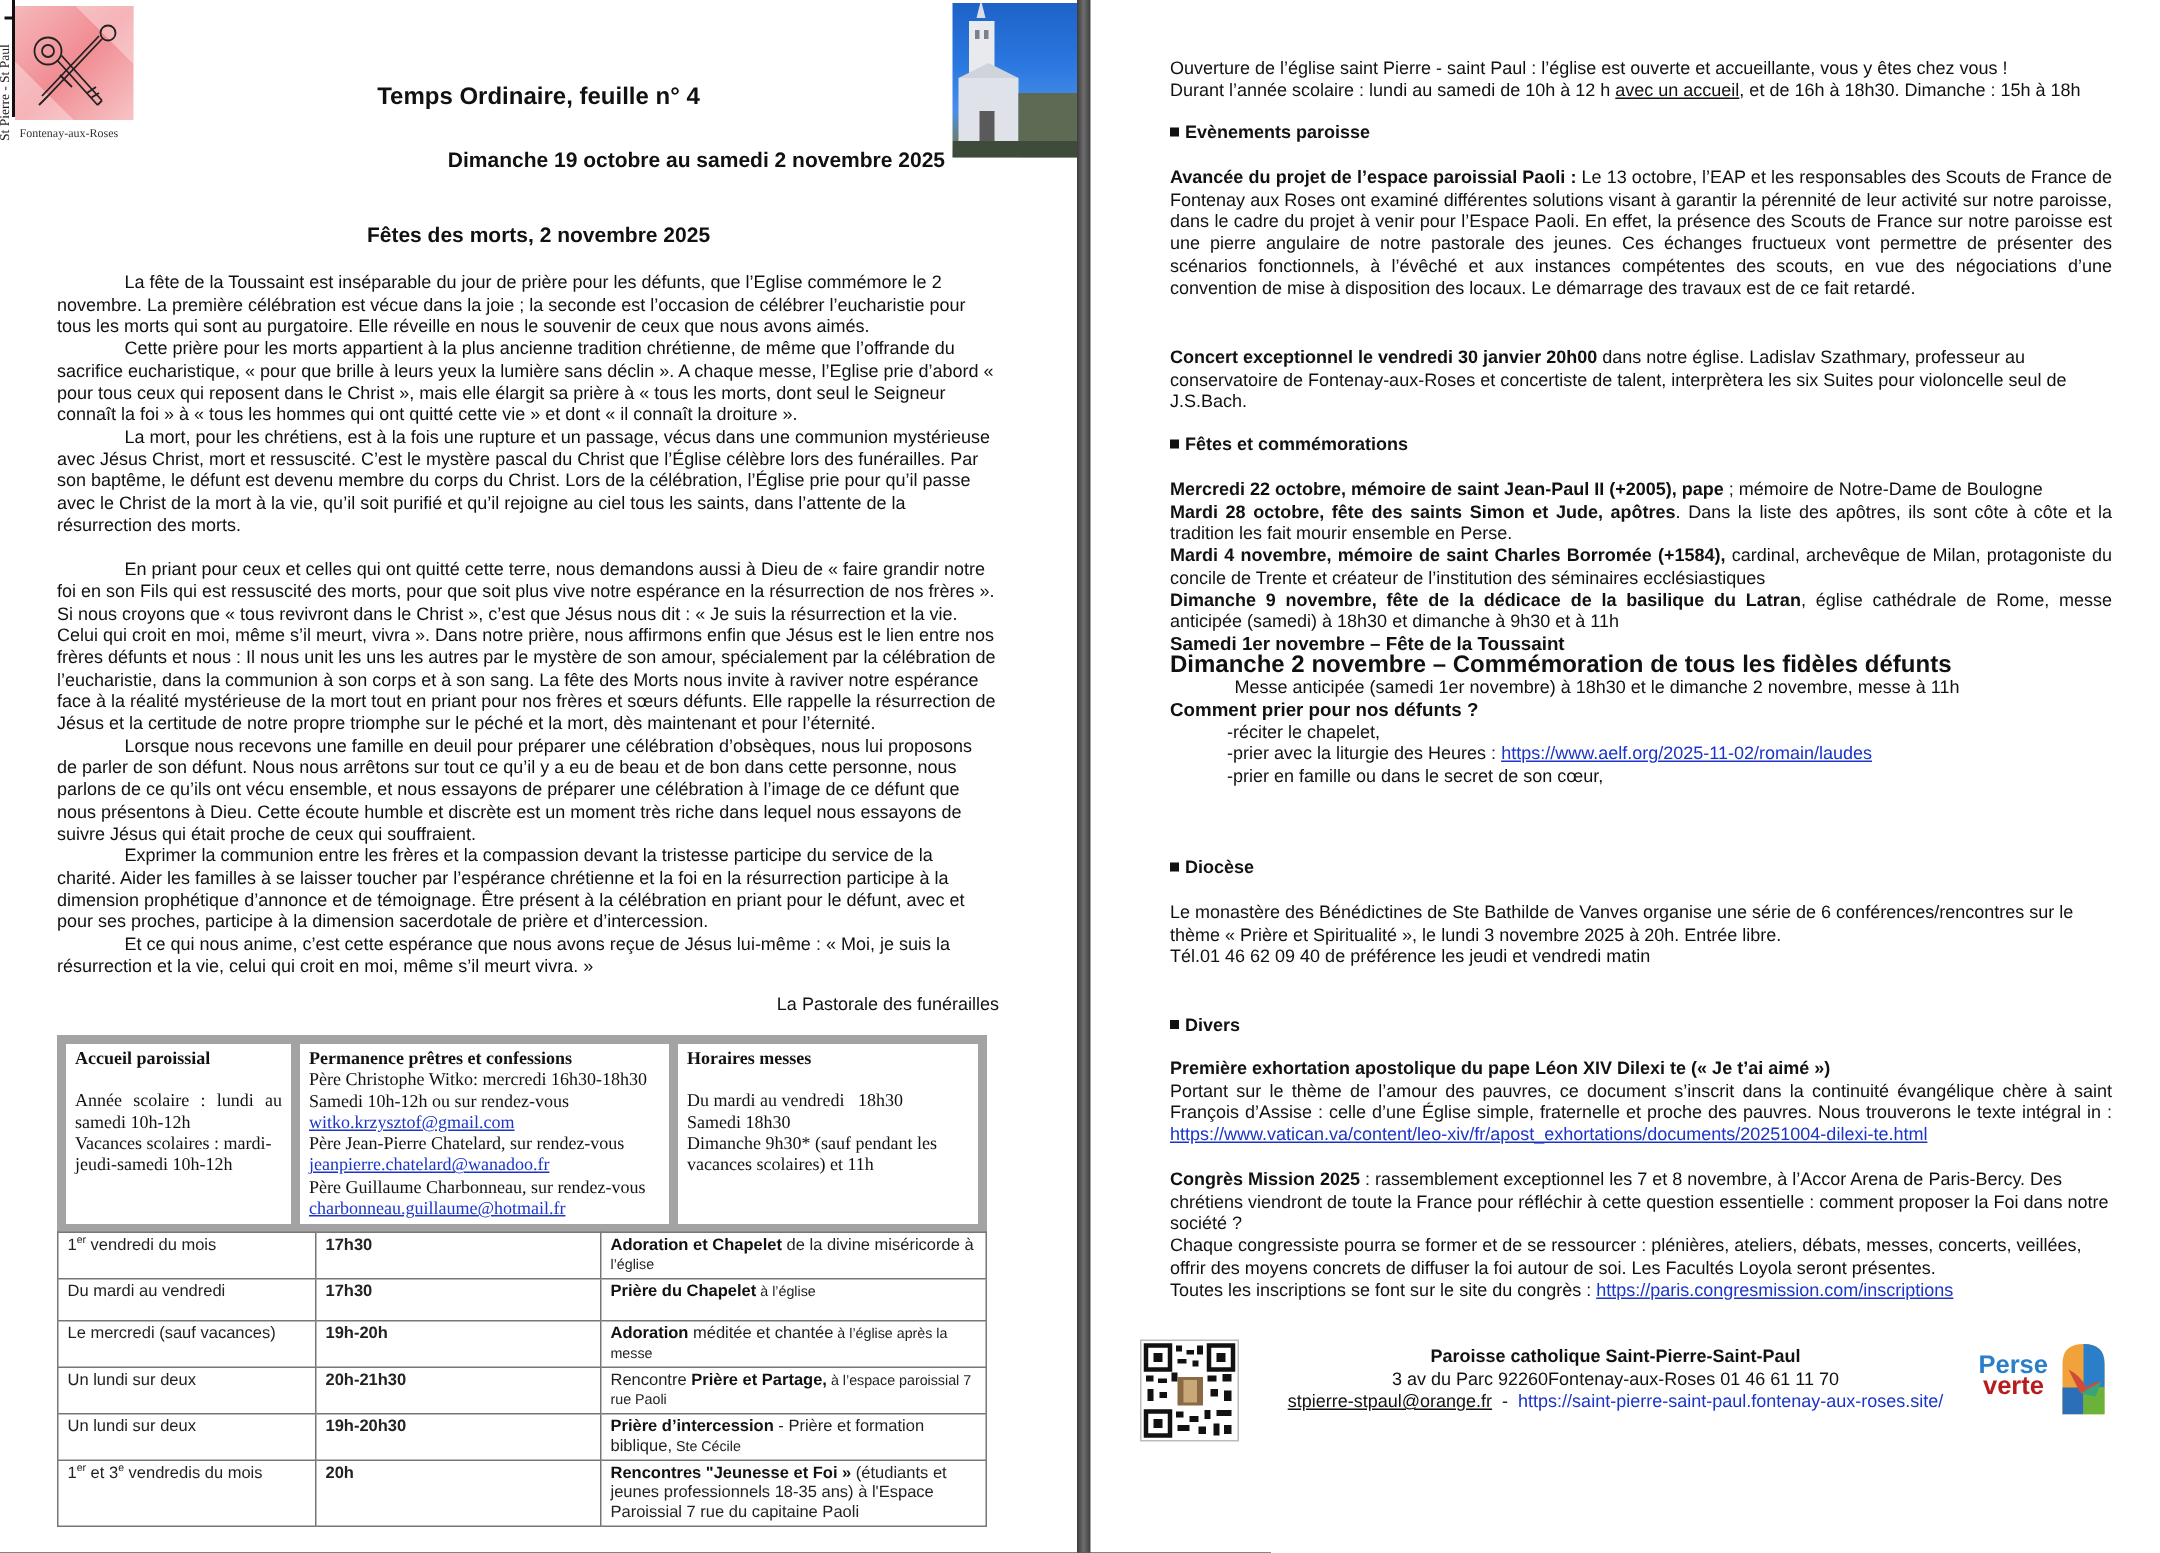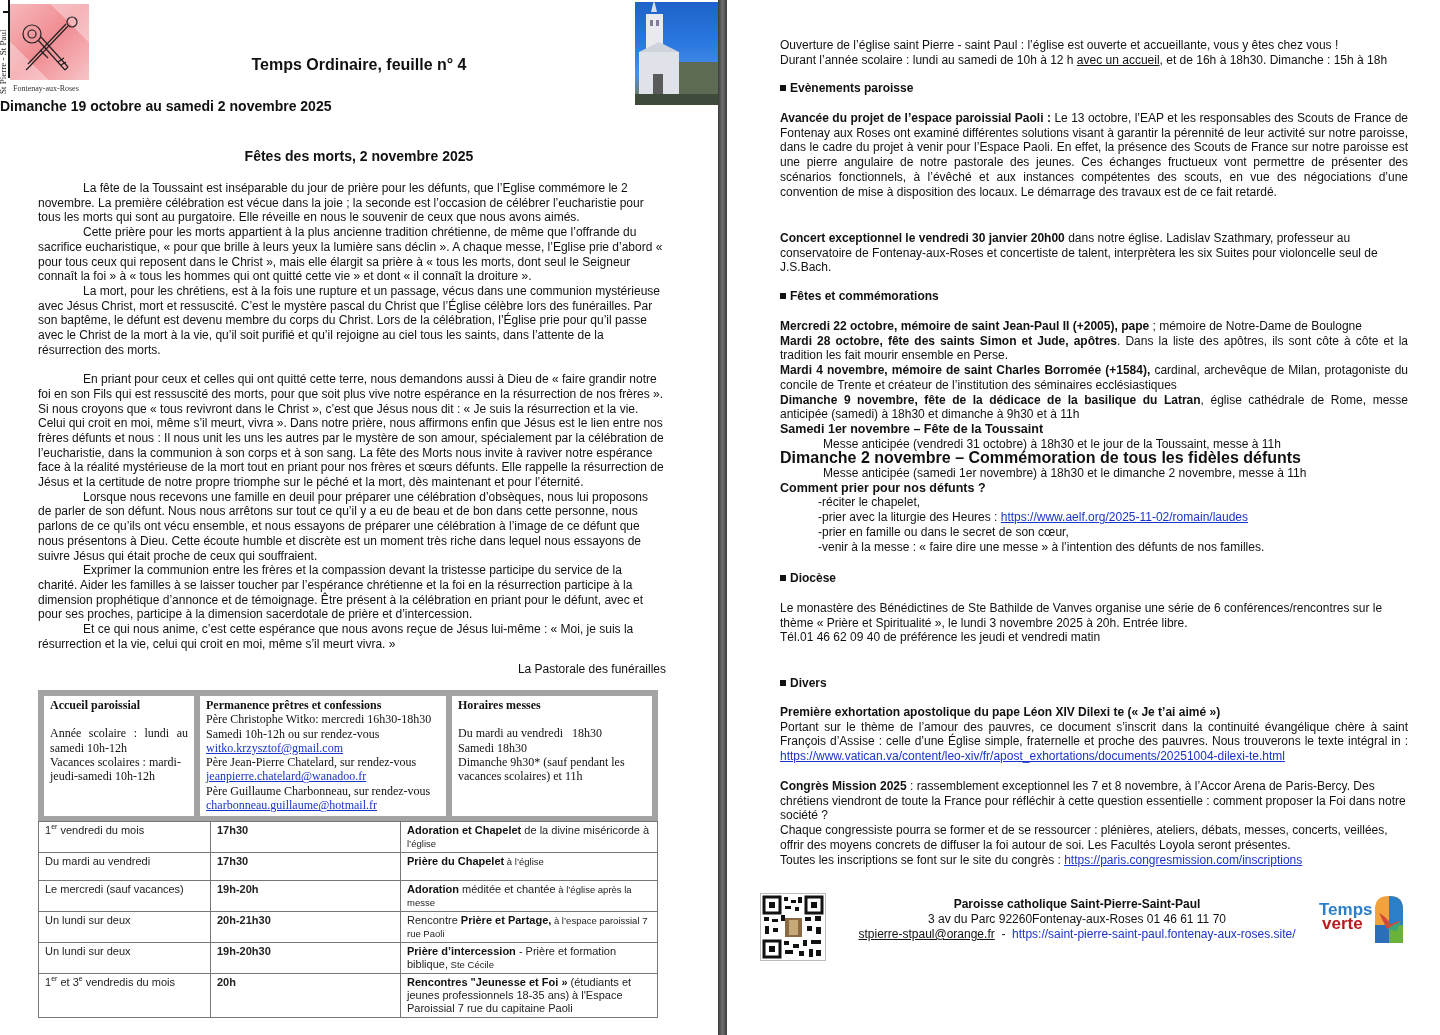--- a/index.html
+++ b/index.html
@@ -24,21 +24,21 @@
             linear-gradient(135deg, #f6b8bb, #f08c92 50%, #f7c4c6); }
   .logo svg { position: absolute; left: 0; top: 0; }
   .logo-caption { position: absolute; left: 13px; top: 84px; font-family: "Liberation Serif", serif;
                   font-size: 8px; color: #333; }
   .church-photo { position: absolute; left: 635px; top: 2px; width: 83px; height: 103px;
                   background: linear-gradient(180deg,#1e62c8 0%,#2a78e0 40%,#4a8fe8 70%,#6c7c6c 90%,#3c4a3c 100%); overflow: hidden; }
   .church-photo svg { position: absolute; left: 0; top: 0; }
 
   .title-main { position: absolute; left: 0; width: 718px; top: 56px; text-align: center;
                 font-weight: bold; font-size: 16px; }
-  .title-date { position: absolute; left: 0; width: 630px; top: 98px; text-align: left;
+  .title-date { position: absolute; left: 0; width: 630px; top: 98px; text-align: right;
                 font-weight: bold; font-size: 14px; }
   .title-feast { position: absolute; left: 0; width: 718px; top: 148px; text-align: center;
                  font-weight: bold; font-size: 14px; }
 
   .essay { position: absolute; left: 38px; top: 181px; width: 626px; font-size: 12px; line-height: 14.7px; }
   .essay p { text-indent: 45px; margin: 0; }
   .essay p.gap { margin-top: 14.7px; }
   .signature { position: absolute; right: 52px; top: 662px; font-size: 12px; }
 
   table.info { position: absolute; left: 38px; top: 690px; width: 620px; border-collapse: collapse;
@@ -218,28 +218,26 @@
   <div class="rp" style="top:231px;"><b>Concert exceptionnel le vendredi 30 janvier 20h00</b><span> dans notre église. Ladislav Szathmary, professeur au conservatoire de Fontenay-aux-Roses et concertiste de talent, interprètera les six Suites pour violoncelle seul de J.S.Bach.</span></div>
 
   <div class="rp section-h" style="top:289px;"><span class="sq"></span><span>Fêtes et commémorations</span></div>
 
   <div class="rp justify" style="top:319px;">
     <div><b>Mercredi 22 octobre, mémoire de saint Jean-Paul II (+2005), pape</b><span> ; mémoire de Notre-Dame de Boulogne</span></div>
     <div><b>Mardi 28 octobre, fête des saints Simon et Jude, apôtres</b><span>. Dans la liste des apôtres, ils sont côte à côte et la tradition les fait mourir ensemble en Perse.</span></div>
     <div><b>Mardi 4 novembre, mémoire de saint Charles Borromée (+1584),</b><span> cardinal, archevêque de Milan, protagoniste du concile de Trente et créateur de l’institution des séminaires ecclésiastiques</span></div>
     <div><b>Dimanche 9 novembre, fête de la dédicace de la basilique du Latran</b><span>, église cathédrale de Rome, messe anticipée (samedi) à 18h30 et dimanche à 9h30 et à 11h</span></div>
     <div style="font-size:12.5px;"><b>Samedi 1er novembre – Fête de la Toussaint</b></div>
-    <div class="ind">Messe anticipée (vendredi 31 octobre) à 18h30 et le jour de la Toussaint, messe à 11h</div>
     <div style="font-size:16px;"><b>Dimanche 2 novembre – Commémoration de tous les fidèles défunts</b></div>
     <div class="ind">Messe anticipée (samedi 1er novembre) à 18h30 et le dimanche 2 novembre, messe à 11h</div>
     <div style="font-size:12.5px;"><b>Comment prier pour nos défunts ?</b></div>
     <div class="ind2">-réciter le chapelet,</div>
     <div class="ind2"><span>-prier avec la liturgie des Heures : </span><a>https://www.aelf.org/2025-11-02/romain/laudes</a></div>
     <div class="ind2">-prier en famille ou dans le secret de son cœur,</div>
-    <div class="ind2">-venir à la messe : « faire dire une messe » à l’intention des défunts de nos familles.</div>
   </div>
 
   <div class="rp section-h" style="top:571px;"><span class="sq"></span><span>Diocèse</span></div>
 
   <div class="rp" style="top:601px;">
     <div>Le monastère des Bénédictines de Ste Bathilde de Vanves organise une série de 6 conférences/rencontres sur le thème « Prière et Spiritualité », le lundi 3 novembre 2025 à 20h. Entrée libre.</div>
     <div>Tél.01 46 62 09 40 de préférence les jeudi et vendredi matin</div>
   </div>
 
   <div class="rp section-h" style="top:676px;"><span class="sq"></span><span>Divers</span></div>
@@ -292,21 +290,21 @@
           <rect x="28" y="26" width="9" height="15" fill="#c9a877"></rect>
       </svg>
     </div>
     <div class="footer-text">
       <div style="font-weight:bold;">Paroisse catholique Saint-Pierre-Saint-Paul</div>
       <div>3 av du Parc 92260Fontenay-aux-Roses 01 46 61 11 70</div>
       <div><a class="plain-link">stpierre-stpaul@orange.fr</a><span style="white-space:pre;">  -  </span><a>https://saint-pierre-saint-paul.fontenay-aux-roses.site/</a></div>
     </div>
     <div class="eglise-verte">
       <div class="ev-text">
-        <span class="e1">Temps</span>
+        <span class="e1">Perse</span>
         <span class="e2">verte</span>
       </div>
       <svg style="position:absolute;left:58px;top:0;" width="32" height="48" viewBox="0 0 32 48">
         <path d="M2 48 V14 Q2 1 16 1 Q30 1 30 14 V48 Z" fill="#f2a23a"></path>
         <path d="M16 1 Q30 1 30 14 V30 H16 Z" fill="#2a7fc8"></path>
         <path d="M2 30 H16 V48 H2 Z" fill="#2a6fb8"></path>
         <path d="M16 30 H30 V48 H16 Z" fill="#6ab23a"></path>
         <path d="M6 18 Q14 22 18 30 Q22 26 28 26 Q20 32 14 34 Z" fill="#d04a3a"></path>
         <path d="M14 34 Q20 30 28 26 L24 36 Z" fill="#3aa37a"></path>
       </svg>

